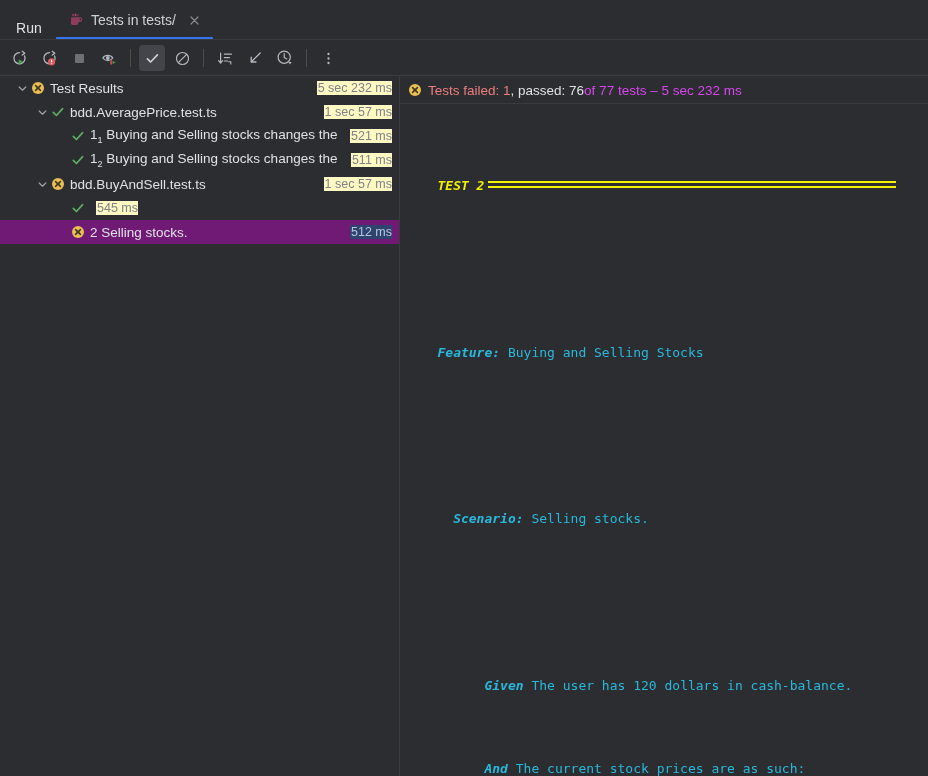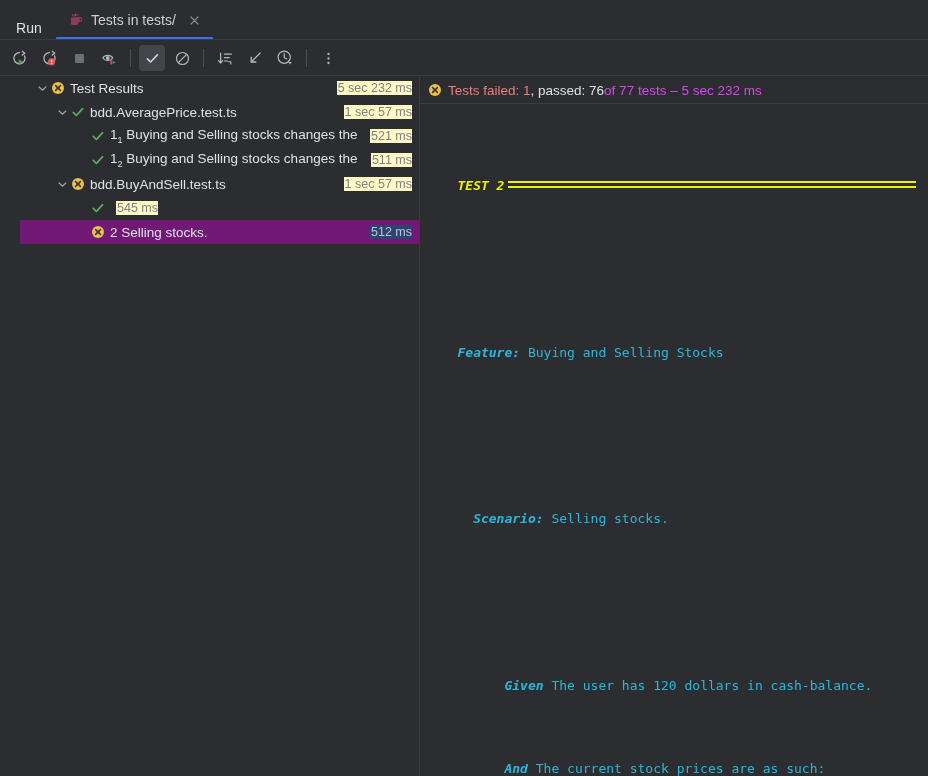--- a/index.html
+++ b/index.html
@@ -70,21 +70,21 @@
     border-radius: 4px;
   }
   .tb-btn.active { background: #43454a; }
   .tb-sep {
     width: 1px; height: 18px; margin: 0 6px;
     background: #4b4d51;
   }
   .tb-btn svg { display: block; }
 
   
-  .main { flex: 1; display: flex; min-height: 0; margin-left: 20px; }
+  .main { flex: 1; display: flex; min-height: 0; }
 
   
   .tree-pane {
     width: 400px; min-width: 400px;
     background: #2b2d30;
     position: relative;
     overflow: hidden;
   }
   .tree-pane::after {
     content: ""; position: absolute; top: 0; bottom: 0; right: 0;

